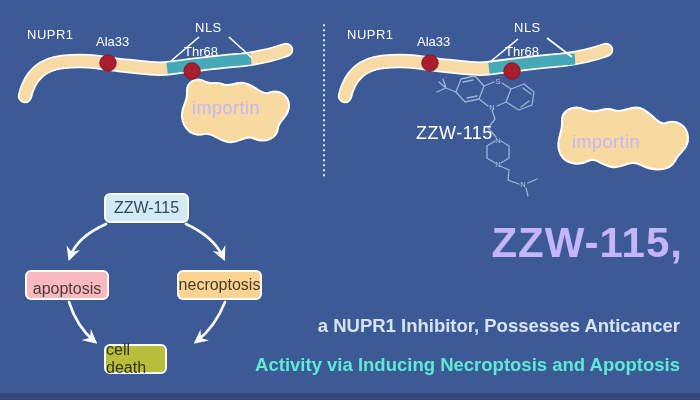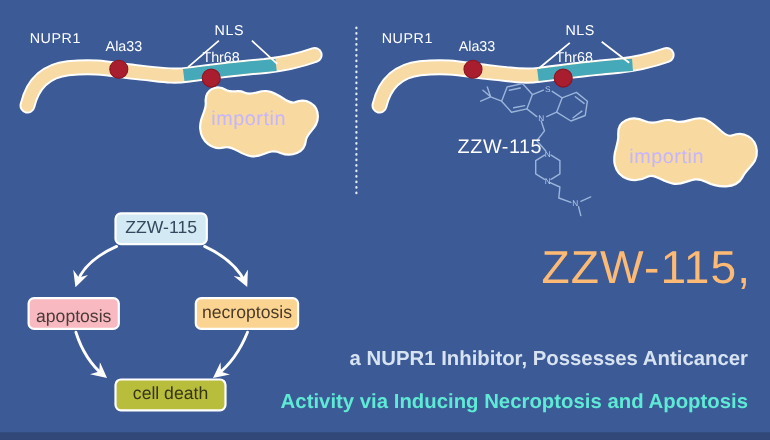--- a/index.html
+++ b/index.html
@@ -15,21 +15,21 @@
   .lbl-importin{font-size:18px;color:#c4b5fd;letter-spacing:0.5px;}
   .lbl-chem{font-size:18px;color:#ffffff;letter-spacing:0.5px;}
   .fbox{
     position:absolute;box-sizing:border-box;height:30px;
     border:2px solid #ffffff;border-radius:6px;
     display:flex;align-items:center;justify-content:center;
     font-size:16px;
   }
   .headline-title{
     position:absolute;right:17px;top:222px;
-    font-size:42px;font-weight:400;color:#fdba74;letter-spacing:1px;line-height:1;
+    font-size:42px;font-weight:700;color:#c4b5fd;letter-spacing:1px;line-height:1;
   }
   .headline-sub{
     position:absolute;color:#d8e3f2;font-size:18.5px;line-height:1;right:20px;font-weight:bold;
   }
   .footer-bar{position:absolute;left:0;bottom:0;width:700px;height:7px;}
 </style>
 </head>
 <body>
 
 <div class="canvas" style="background-color: rgb(59, 90, 150);">
@@ -103,24 +103,24 @@
   <div class="lbl lbl-small" style="left:505px;top:45px;">Thr68</div>
   <div class="lbl lbl-importin" style="left:572px;top:133px;">importin</div>
   <div class="lbl lbl-chem" style="left:416px;top:124px;">ZZW-115</div>
 
   <div class="fbox" style="left: 104px; top: 193px; width: 85px; background-color: rgb(211, 233, 243);">
     <span style="color: rgb(52, 73, 94);">ZZW-115</span>
   </div>
   <div class="fbox" style="left: 25px; top: 270px; width: 84px; background-color: rgb(248, 185, 192); align-items: flex-end;">
     <span style="color: rgb(74, 58, 58);">apoptosis</span>
   </div>
-  <div class="fbox" style="left: 177px; top: 270px; width: 95px; background-color: rgb(251, 212, 146);">
+  <div class="fbox" style="left: 177px; top: 270px; width: 85px; background-color: rgb(251, 212, 146);">
     <span style="color: rgb(74, 58, 40);">necroptosis</span>
   </div>
-  <div class="fbox" style="left: 104px; top: 344px; width: 102px; background-color: rgb(185, 189, 60);">
+  <div class="fbox" style="left: 104px; top: 344px; width: 63px; background-color: rgb(185, 189, 60);">
     <span style="color: rgb(52, 52, 22);">cell death</span>
   </div>
 
   <div class="headline-title">ZZW-115,</div>
   <div class="headline-sub" style="top: 317px; color: rgb(216, 227, 242);">a NUPR1 Inhibitor, Possesses Anticancer</div>
   <div class="headline-sub" style="top: 356px; color: #5eead4;">Activity via Inducing Necroptosis and Apoptosis</div>
 
   <div class="footer-bar" style="background-color: rgb(50, 72, 120);"></div>
 
 </div>

